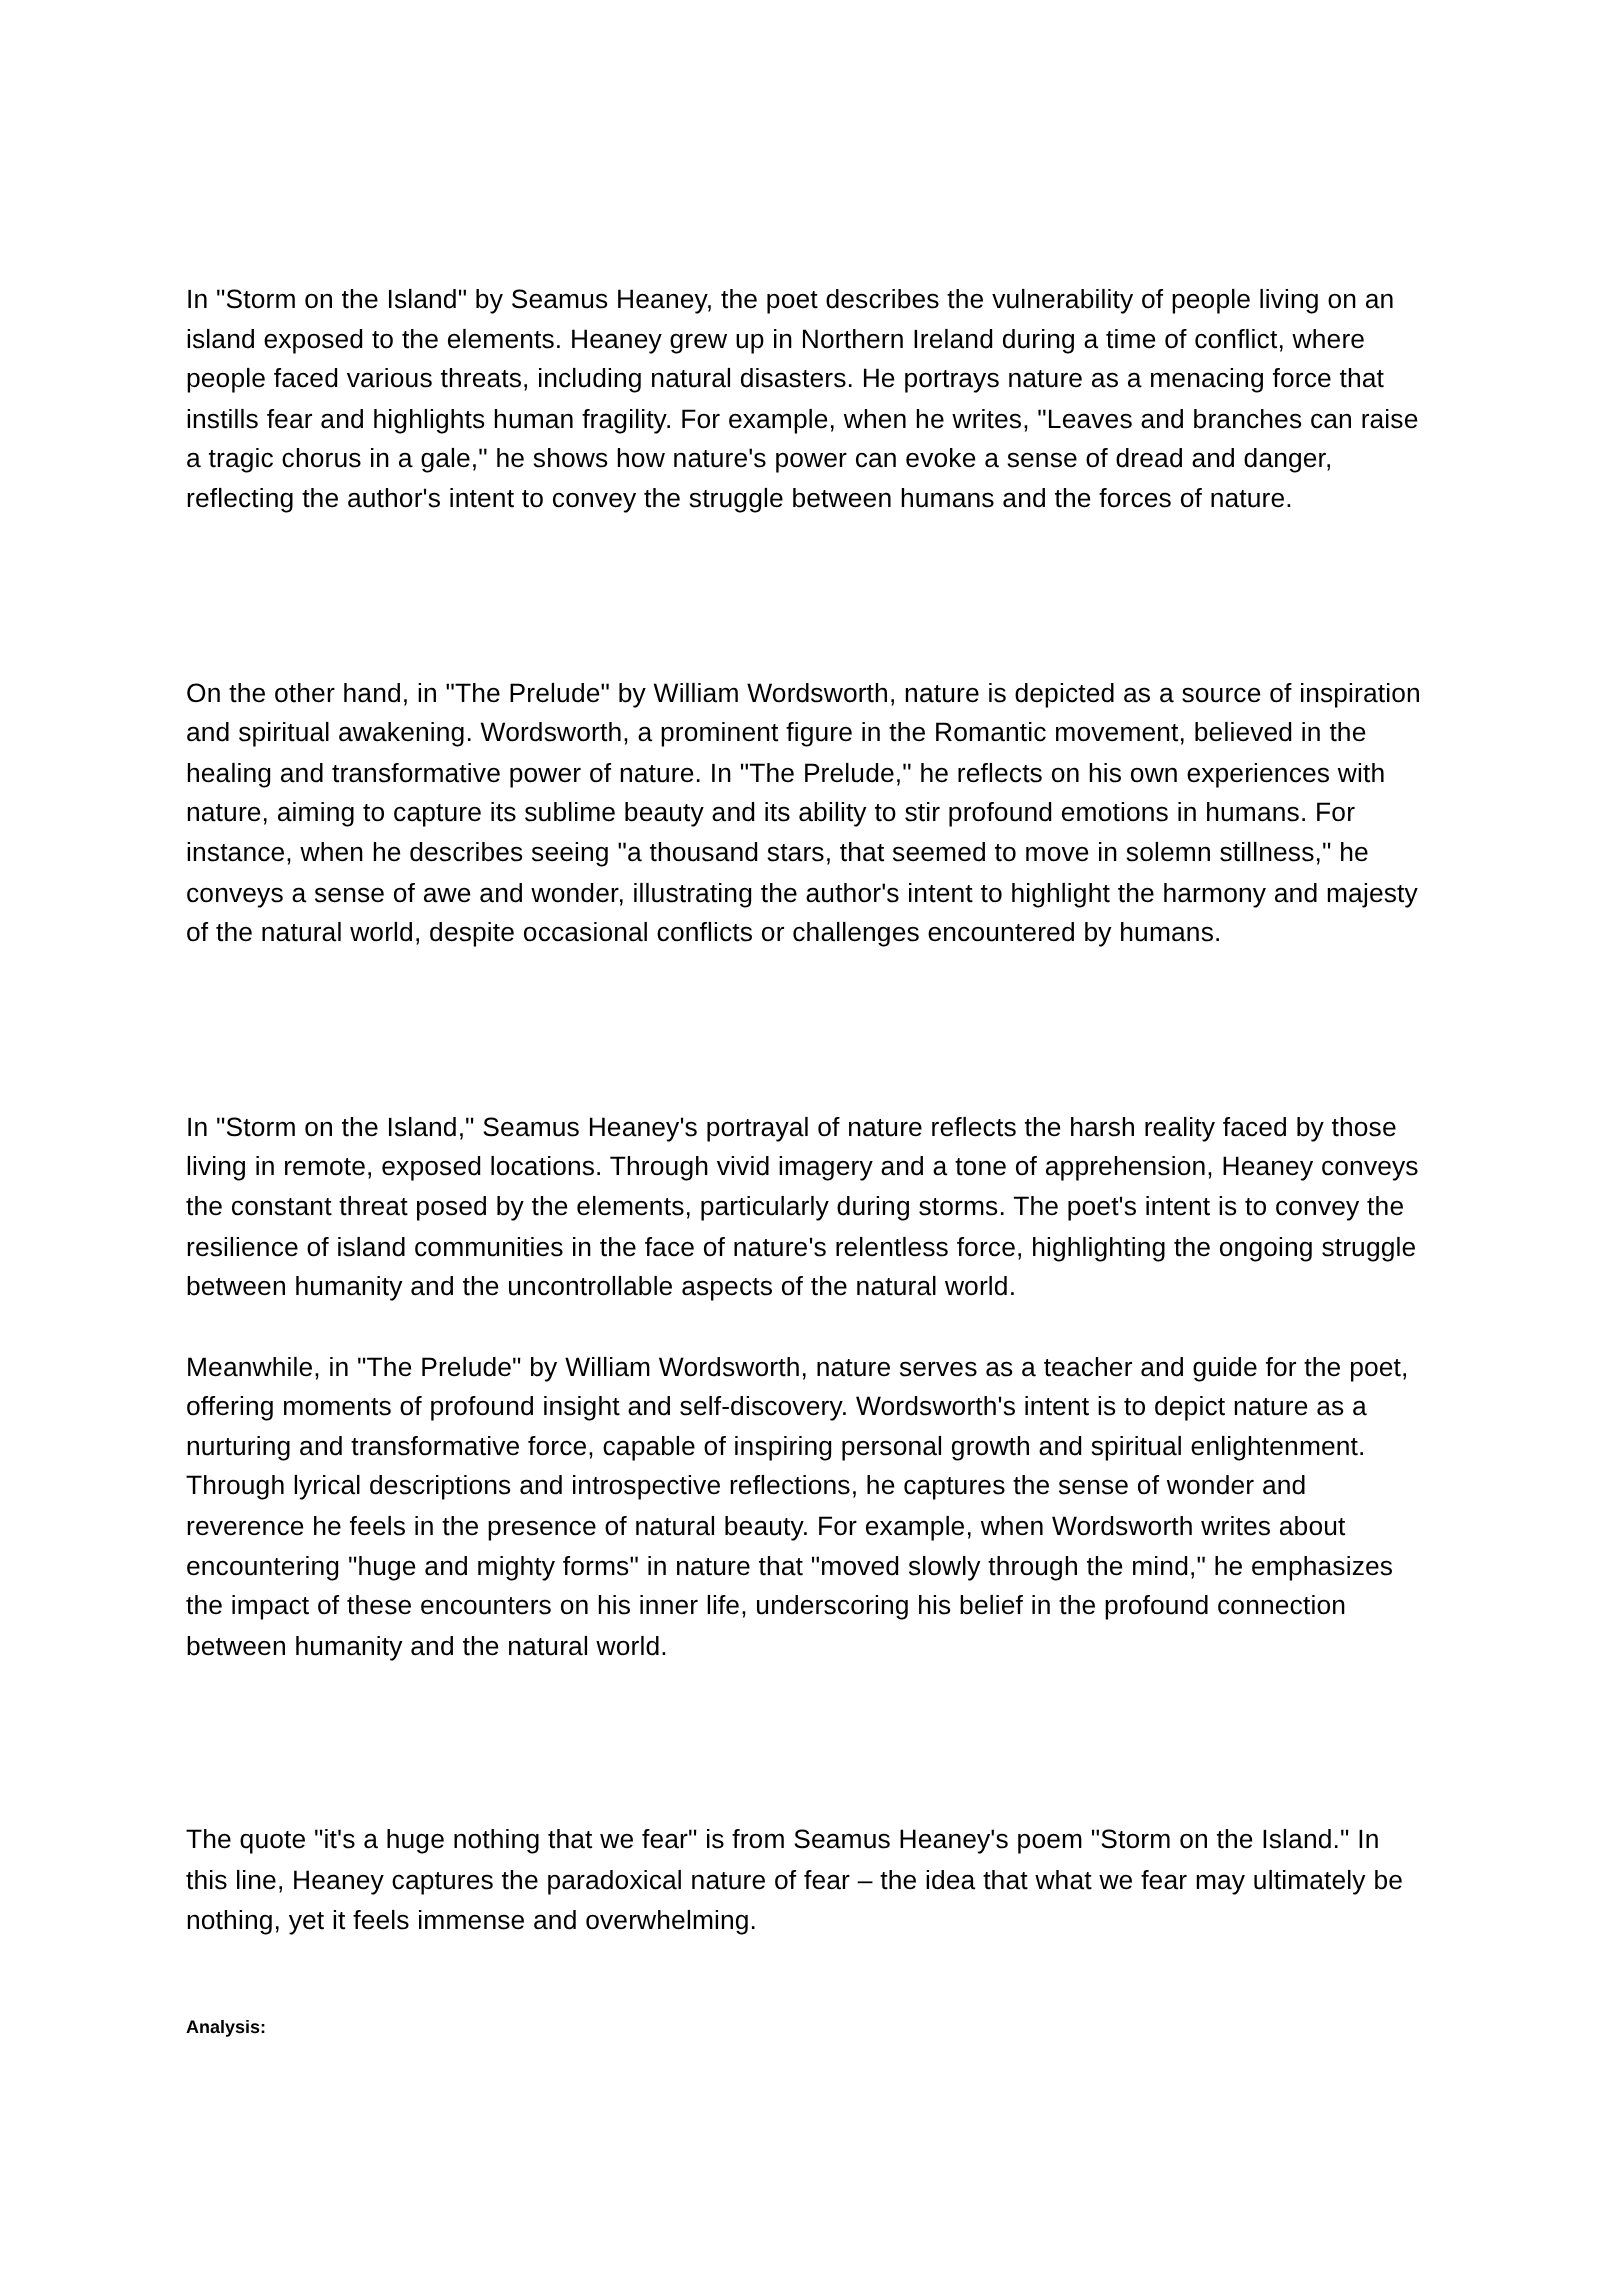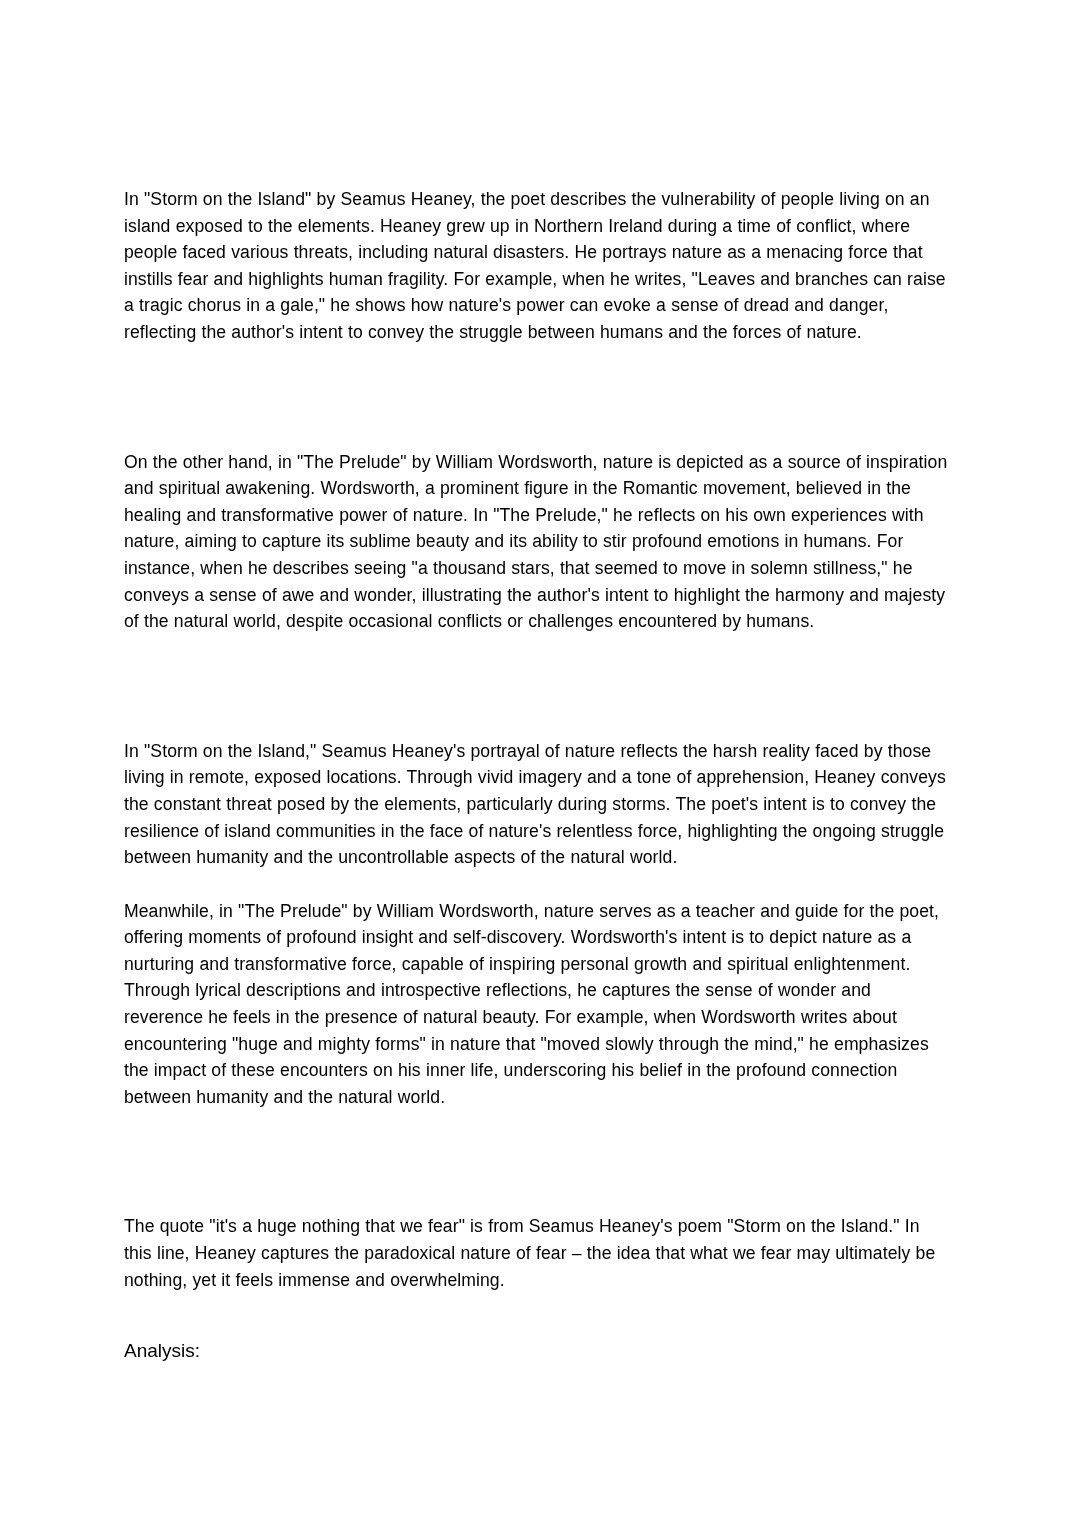--- a/index.html
+++ b/index.html
@@ -29,24 +29,24 @@
     margin: 0 0 27px 0;
     text-align: left;
     letter-spacing: 0.005em;
     word-spacing: 0.01em;
   }
   .para.gap-block {
     margin-bottom: 103px;
   }
   .heading {
     font-family: "Liberation Sans", sans-serif;
-    font-size: 19px;
+    font-size: 12px;
     line-height: 26.6px;
     color: #000000;
-    font-weight: normal;
+    font-weight: bold;
     margin: 0;
   }
   .spacer-before-heading {
     height: 18px;
   }
 </style>
 </head>
 <body>
 
 <div class="page">

